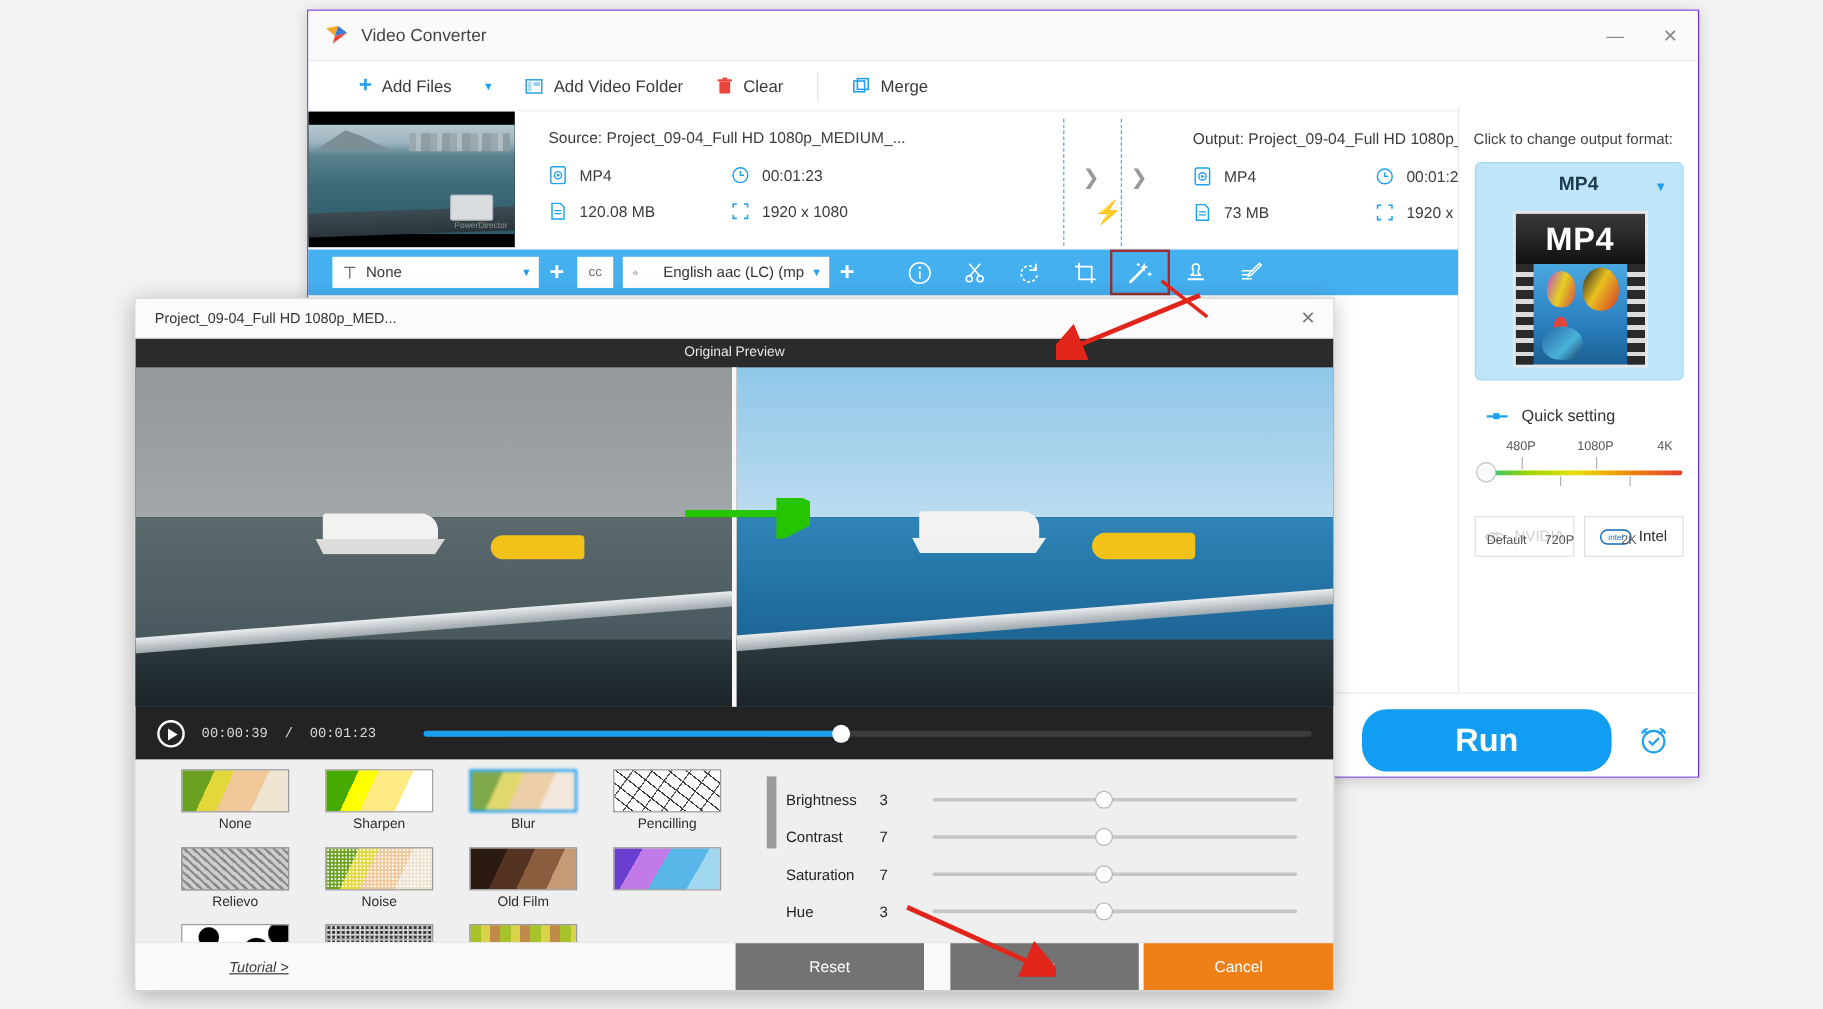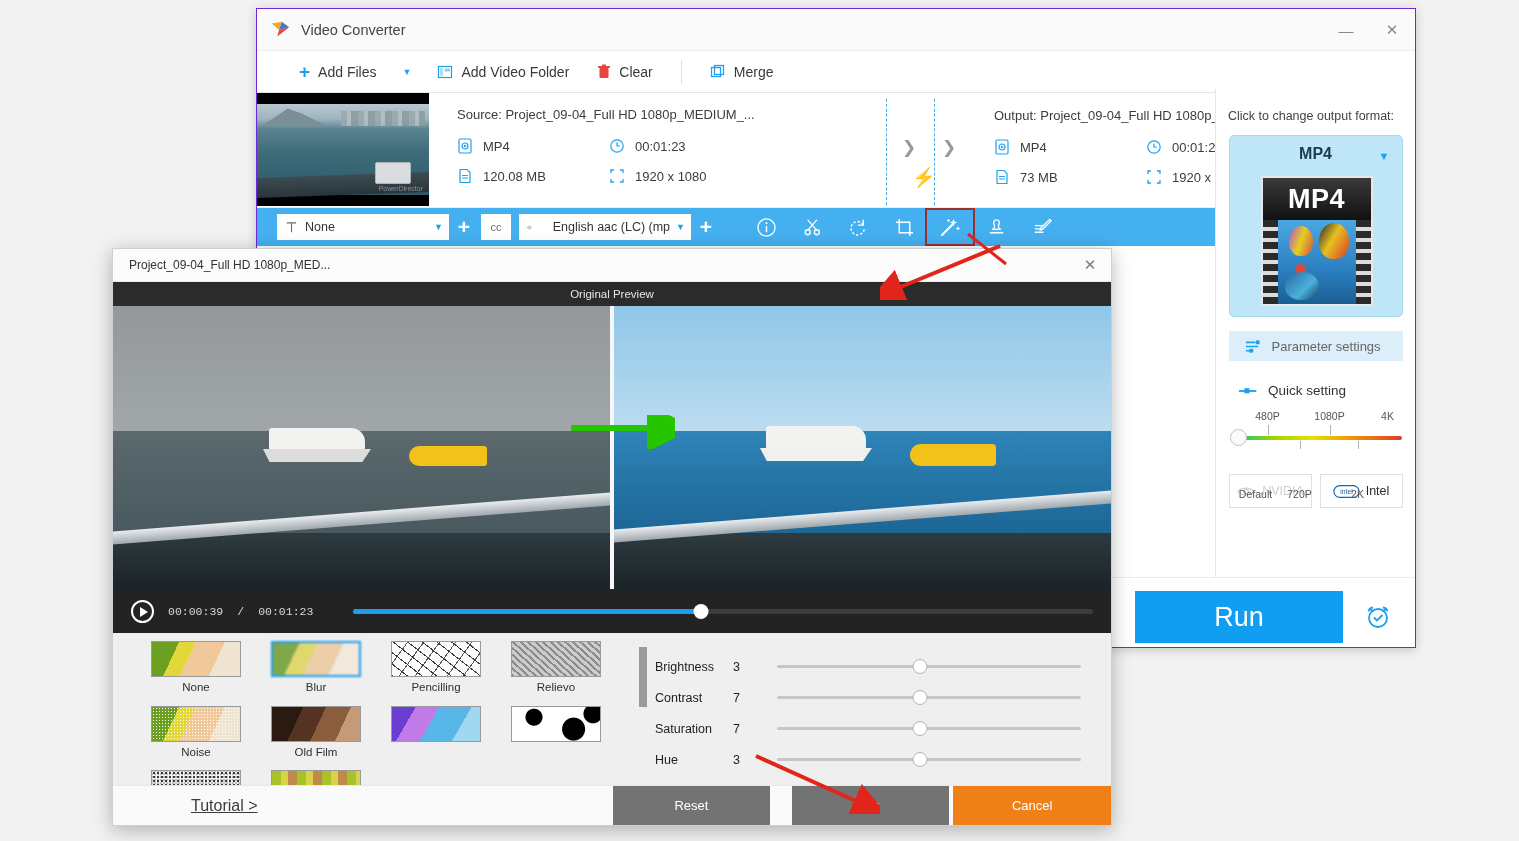--- a/index.html
+++ b/index.html
@@ -122,22 +122,22 @@
 
   .main-empty { background: #fff; height: 330px; }
 
   
   .run-bar {
     position: absolute; left: 0; right: 0; bottom: 0; height: 70px;
     background: #fff; border-top: 1px solid #ececec;
   }
   .run-btn {
     position: absolute; left: 878px; top: 13px; width: 208px; height: 52px;
-    background: #119ef2; color: #fff; font-size: 27px; font-weight: normal;
-    display: flex; align-items: center; justify-content: center; cursor: default;
+    background: #119ef2; color: #fff; font-size: 27px; font-weight: bold;
+    display: flex; align-items: center; justify-content: center; cursor: default; border-radius: 21px;
   }
   .alarm-btn { position: absolute; left: 1105px; top: 22px; width: 34px; height: 34px; }
 
   
   .sidebar {
     position: absolute; right: 0; top: 80px; width: 200px; bottom: 70px;
     background: #fff; border-left: 1px solid #e6e6e6; padding: 20px 12px 0 12px;
   }
   .sb-label { font-size: 12.5px; color: #444; margin-bottom: 12px; }
   .fmt-card {
@@ -264,21 +264,21 @@
   .sl-knob {
     position:absolute; top:-6px; left: 47%; width: 15px; height: 15px; border-radius:50%;
     background:#fff; border:1px solid #b3b3b3; transform: translateX(-50%);
   }
   .dlg-foot {
     position:absolute; left:0; right:0; bottom:0; height: 40px; background:#fafafa;
     border-top: 1px solid #e8e8e8; display:flex; align-items:stretch;
   }
   .tutorial {
     width: 506px; display:flex; align-items:center; padding-left: 78px;
-    font-size: 16px; color: #3a3a3a; text-decoration: underline;
+    font-size: 12px; color: #3a3a3a; text-decoration: underline; font-style: italic;
   }
   .fbtn { width: 160px; display:flex; align-items:center; justify-content:center; color:#fff; font-size: 13px; cursor: default;}
   .fbtn.blue { background: #737373; }
   .fbtn.orange { background: #ef8018; margin-left: 4px;}
   .gap-sm { width: 22px; }
 
   
   .ann { position: absolute; pointer-events: none; z-index: 50; }
 </style>
 </head>
@@ -515,28 +515,20 @@
             <div class="filmstrip fs-l"></div>
             <div class="filmstrip fs-r"></div>
             <div class="bal" style="left:26px;top:6px;width:24px;height:30px;background:linear-gradient(110deg,#b04ad6,#e4d020 50%,#d64a4a)"></div>
             <div class="bal" style="left:56px;top:3px;width:30px;height:36px;background:linear-gradient(120deg,#222,#e8c020 45%,#d63a2a)"></div>
             <div class="bal" style="left:32px;top:44px;width:11px;height:14px;background:#e0473a"></div>
             <div class="bal" style="left:22px;top:52px;width:34px;height:28px;background:linear-gradient(135deg,#2a66a8,#48b2d8 60%,#153a66)"></div>
           </div>
         </div>
       </div>
 
-      <div class="sb-btn">
-        <svg width="17" height="15" viewBox="0 0 18 16">
-          <path d="M1 3.5 H11 M1 8 H14 M1 12.5 H9" stroke="#1ea0ec" stroke-width="1.8"></path>
-          <rect x="11.5" y="1.5" width="4" height="4" fill="#1ea0ec"></rect>
-          <rect x="4.5" y="10.5" width="4" height="4" fill="#1ea0ec"></rect>
-        </svg>
-        <span>Parameter settings</span>
-      </div>
 
       <div class="quick-row">
         <svg width="22" height="10" viewBox="0 0 24 10">
           <path d="M1 5 H20" stroke="#1ea0ec" stroke-width="2"></path>
           <rect x="7" y="2" width="5.5" height="5.5" fill="#1ea0ec"></rect>
         </svg>
         <span>Quick setting</span>
       </div>
 
       <div class="qslider">
@@ -633,20 +625,24 @@
     </div>
 
     <div class="dlg-main">
       <div class="fx-grid">
 
         <div class="fx-cell">
           <div class="fx-thumb" style="background:linear-gradient(115deg,#6ca021 0 26%,#e3d83a 26% 42%,#f0c89a 42% 70%,#efe3d2 70%)"></div>
           <div class="fx-label">None</div>
         </div>
         <div class="fx-cell">
+          <div class="fx-thumb" style="background:linear-gradient(115deg,#5f9a10 0 26%,#f4e325 26% 42%,#ffcf92 42% 70%,#fff0df 70%);filter:contrast(1.35) saturate(1.25)"></div>
+          <div class="fx-label">Sharpen</div>
+        </div>
+        <div class="fx-cell">
           <div class="fx-thumb sel" style="background:linear-gradient(115deg,#7fa84a 0 26%,#e0d86c 26% 44%,#eccfa8 44% 70%,#f2e8dc 70%);filter:blur(1.2px)"></div>
           <div class="fx-label">Blur</div>
         </div>
 
         <div class="fx-cell">
           <div class="fx-thumb" style="background:#fcfcfc;background-image:repeating-linear-gradient(38deg,#3a3a3a 0 1px,transparent 1px 9px),repeating-linear-gradient(-54deg,#555 0 1px,transparent 1px 13px)"></div>
           <div class="fx-label">Pencilling</div>
         </div>
         <div class="fx-cell">
           <div class="fx-thumb" style="background:#a9a9a9;background-image:repeating-linear-gradient(42deg,#8c8c8c 0 2px,#cdcdcd 2px 5px),repeating-linear-gradient(-48deg,rgba(120,120,120,.5) 0 2px,transparent 2px 7px)"></div>

